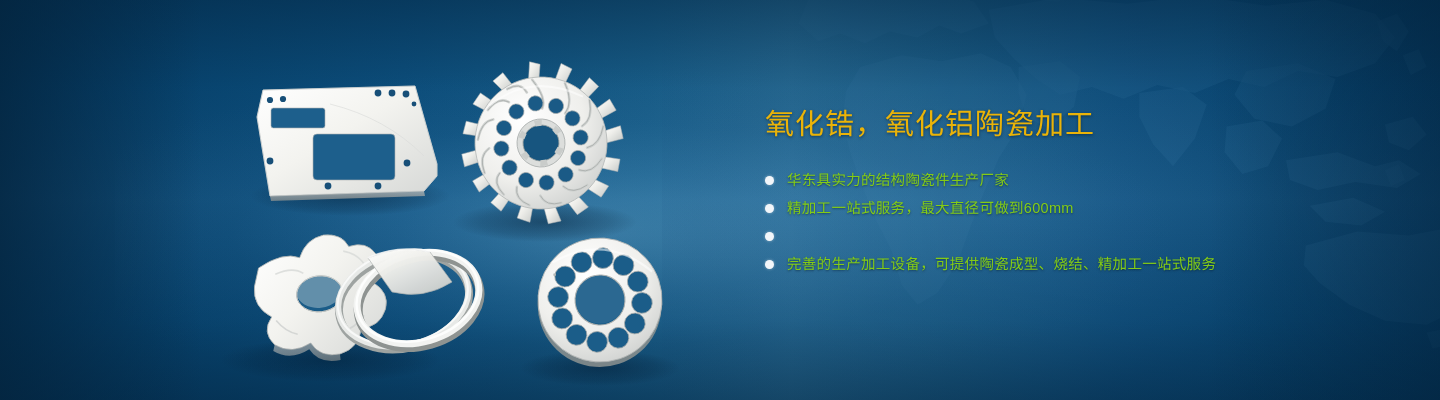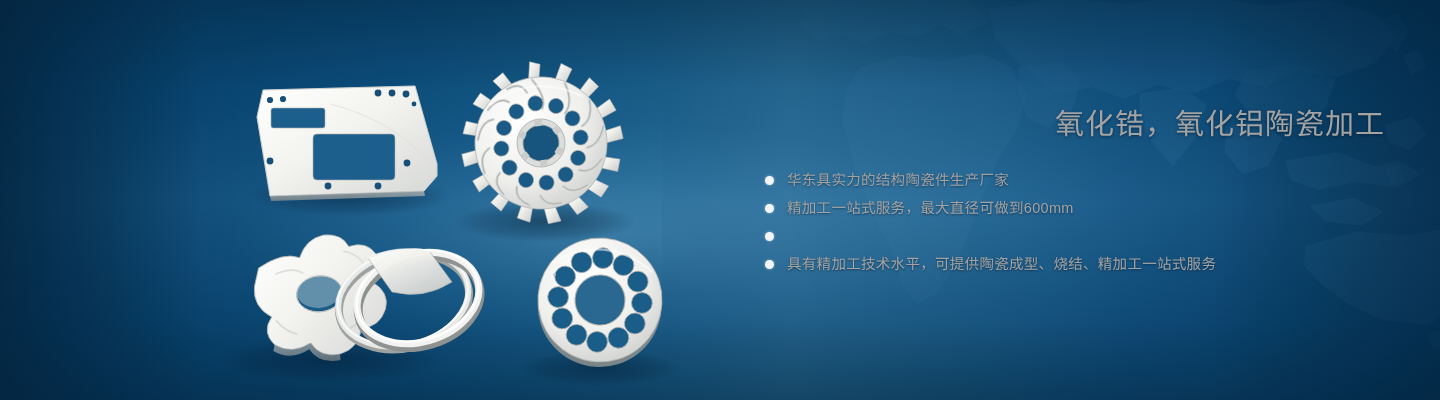--- a/index.html
+++ b/index.html
@@ -98,29 +98,28 @@
   .products svg { width: 100%; height: 100%; display: block; }
 
   
   .copy {
     position: absolute;
     left: 765px;
     top: 104px;
     width: 620px;
   }
   .headline {
-    color: #a3a3a3;
+    color: #eab308;
     font-size: 29px;
     line-height: 40px;
     letter-spacing: 1px;
     font-weight: 400;
     margin: 0 0 26px 0;
     text-shadow: 0 1px 3px rgba(0,20,40,0.55);
     white-space: nowrap;
-    text-align: right;
   }
   .bullets {
     list-style: none;
     margin: 0;
     padding: 0;
   }
   .bullets li {
     display: flex;
     align-items: center;
     margin: 0 0 7px 0;
@@ -129,21 +128,21 @@
   .dot {
     width: 9px;
     height: 9px;
     border-radius: 50%;
     background: #f2f6fa;
     margin-right: 13px;
     flex: 0 0 auto;
     box-shadow: 0 0 3px rgba(255,255,255,0.45);
   }
   .btext {
-    color: #a3a3a3;
+    color: #84cc16;
     font-size: 14.5px;
     line-height: 21px;
     letter-spacing: 0.3px;
     text-shadow: 0 1px 2px rgba(0,18,36,0.5);
     white-space: nowrap;
   }
 </style>
 </head>
 <body>
 
@@ -416,18 +415,18 @@
       </li>
       <li>
         <span class="dot"></span>
         <span class="btext">精加工一站式服务，最大直径可做到600mm</span>
       </li>
       <li>
         <span class="dot"></span>
       </li>
       <li>
         <span class="dot"></span>
-        <span class="btext">具有精加工技术水平，可提供陶瓷成型、烧结、精加工一站式服务</span>
+        <span class="btext">完善的生产加工设备，可提供陶瓷成型、烧结、精加工一站式服务</span>
       </li>
     </ul>
   </div>
 
 </div>
 
 </body></html>

